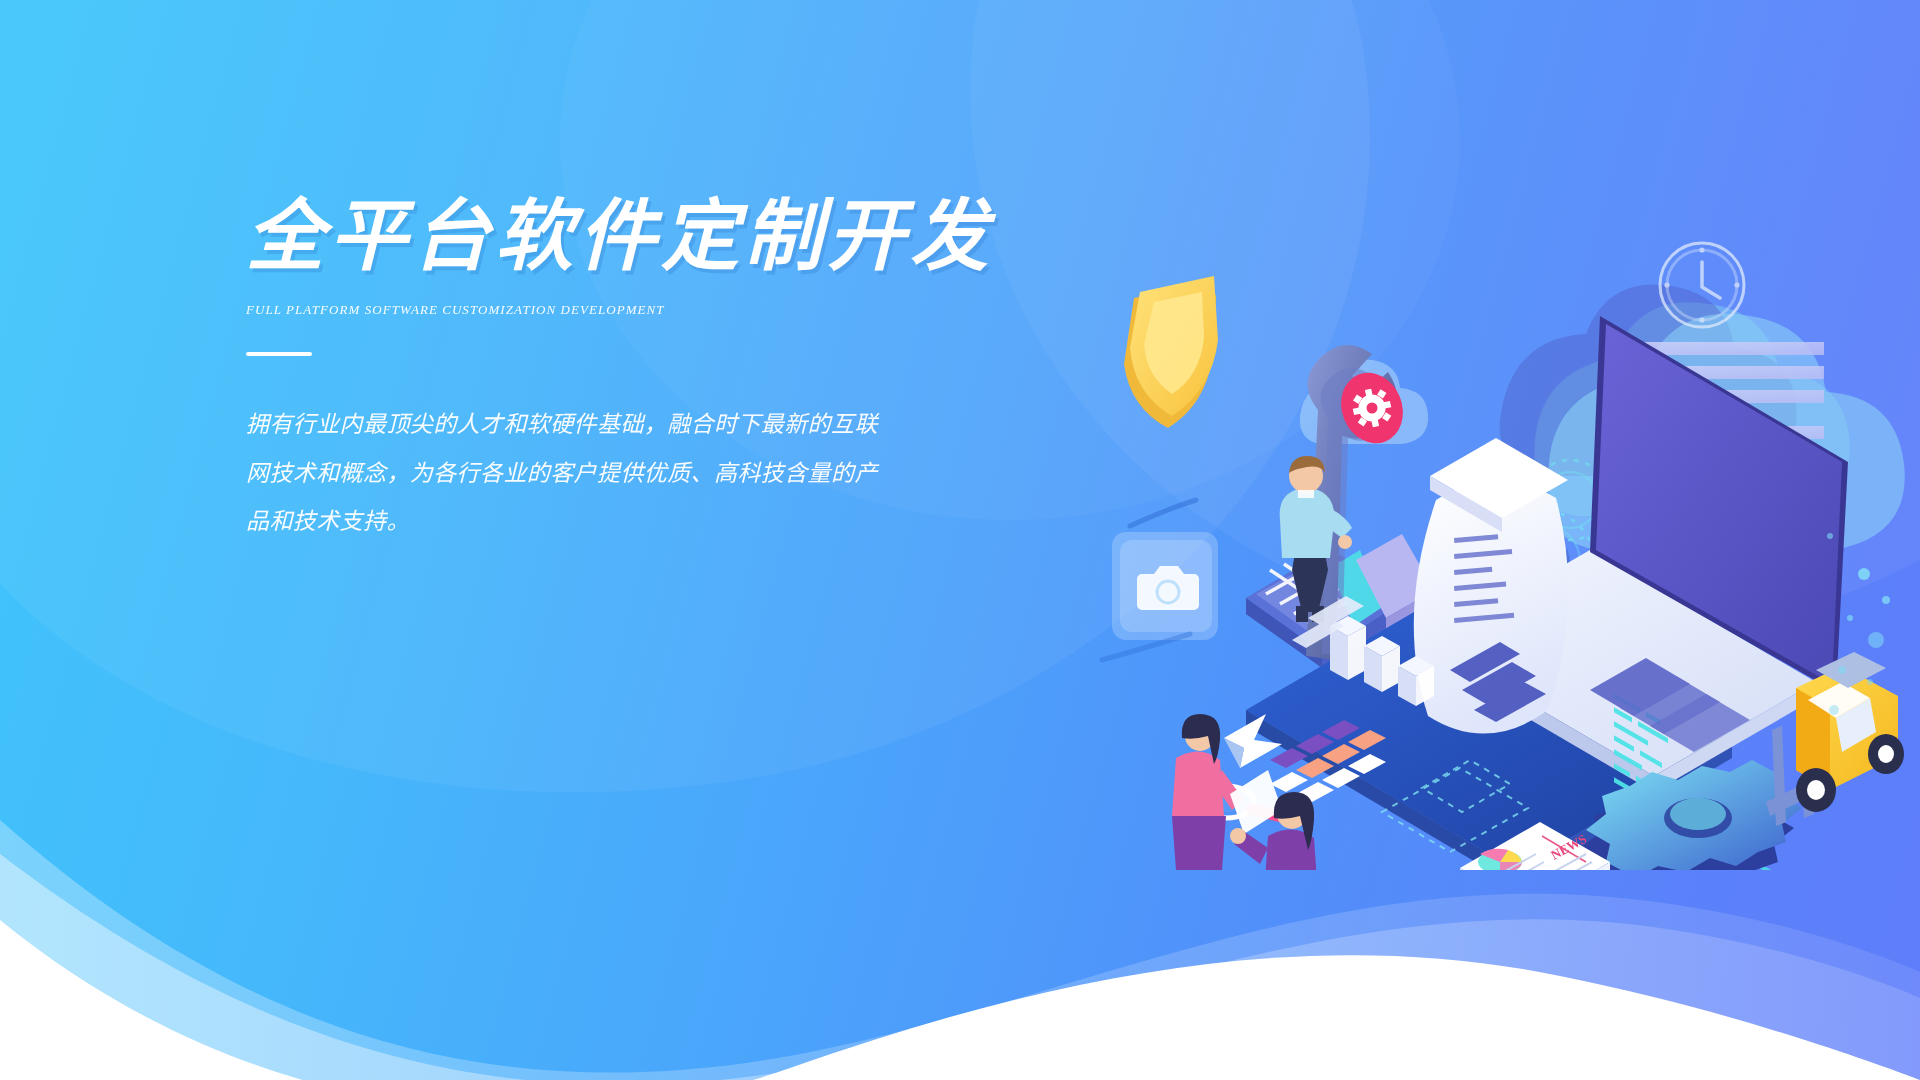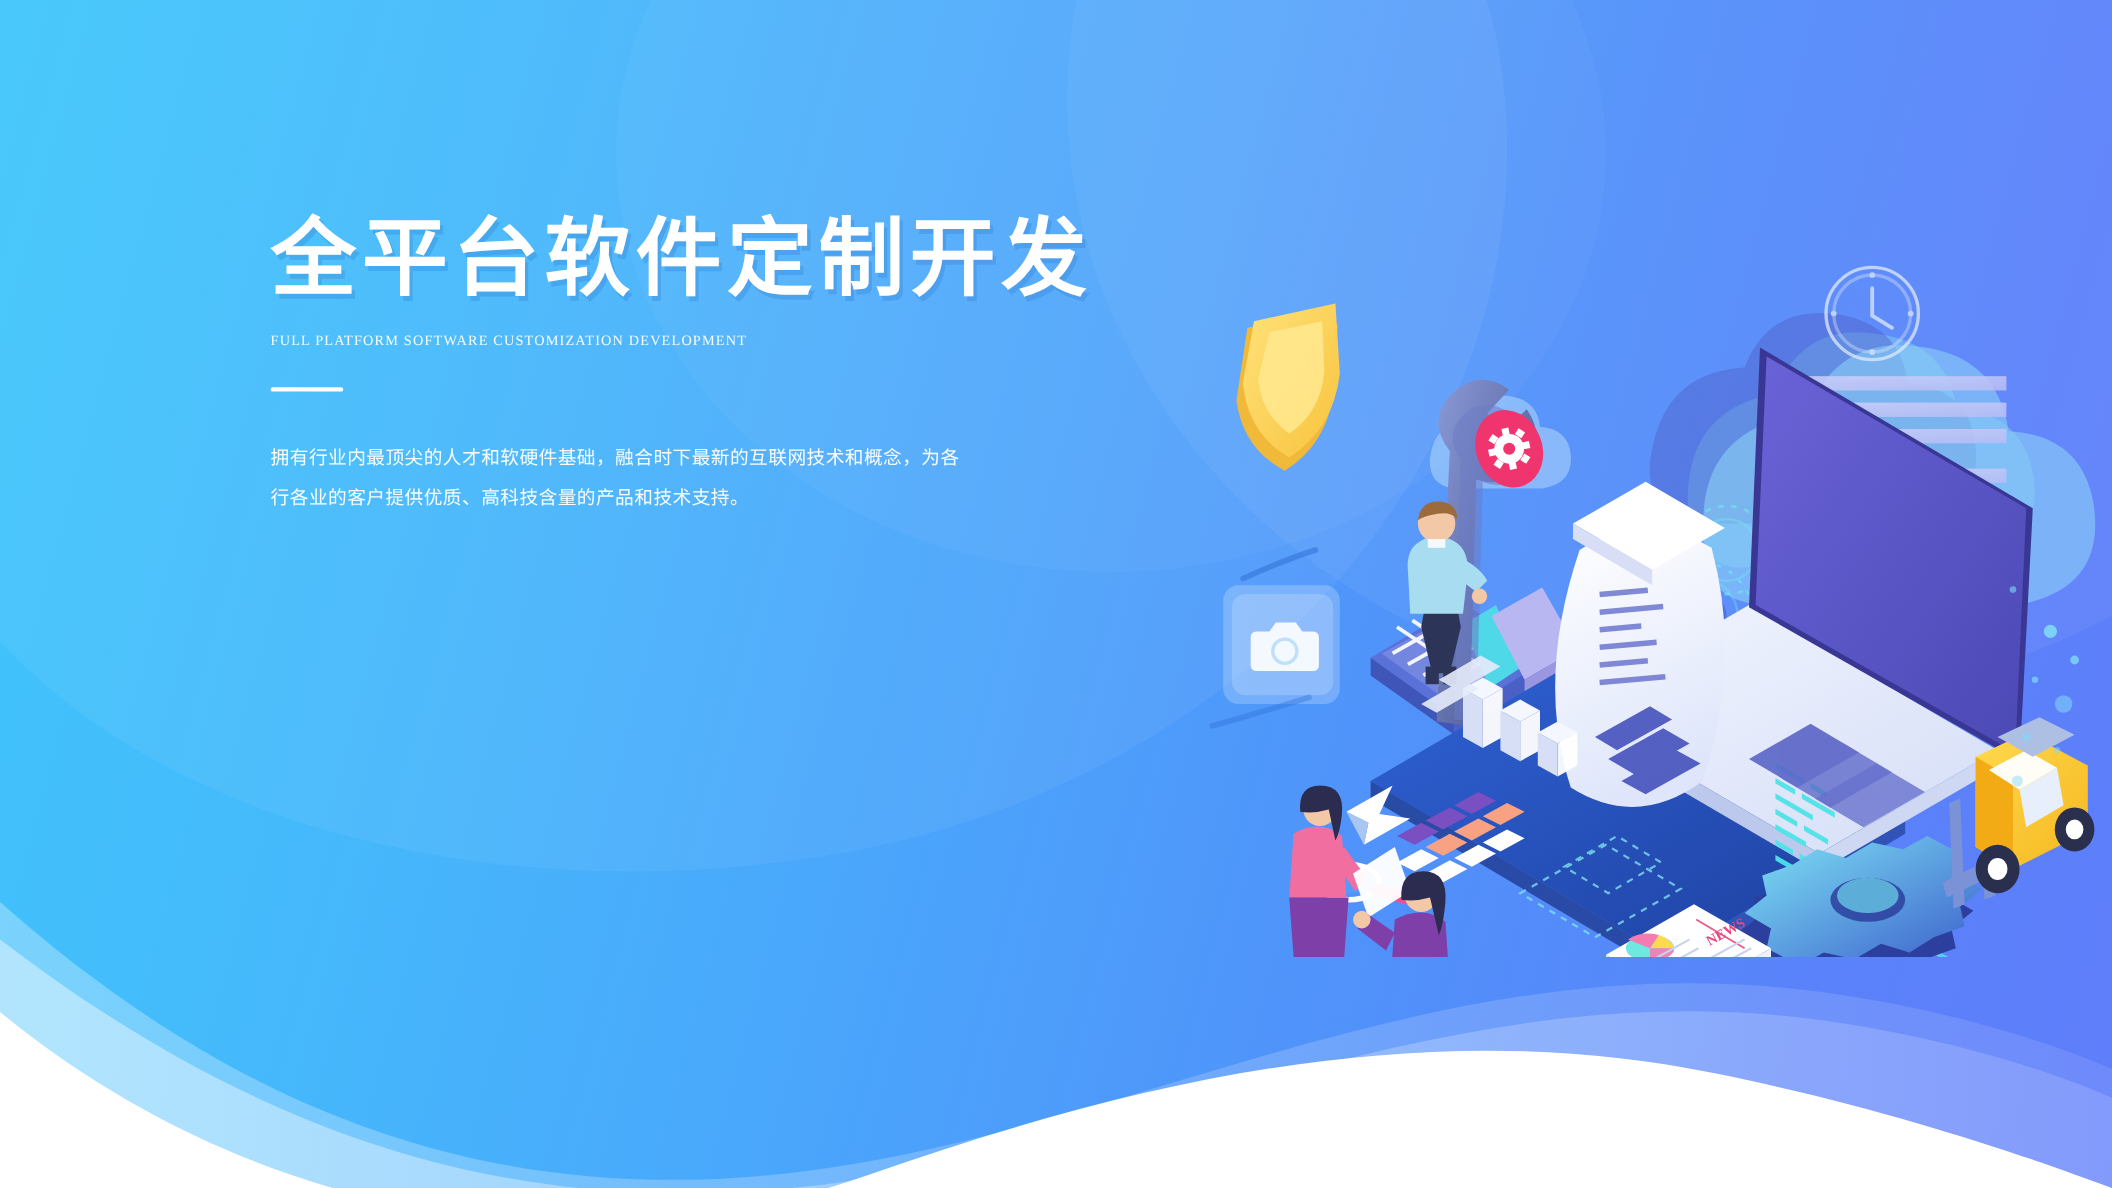--- a/index.html
+++ b/index.html
@@ -29,21 +29,21 @@
   .blob-c{
     position:absolute;left:560px;top:-240px;width:900px;height:760px;
     border-radius:50%;
     background:rgba(255,255,255,0.035);
   }
   
   .waves{position:absolute;left:0;bottom:0;width:1920px;height:330px;}
   .waves svg{display:block;width:1920px;height:330px;}
   
   .text-col{
-    position:absolute;left:246px;top:196px;width:700px;
+    position:absolute;left:246px;top:196px;width:700px;font-style:italic;
   }
   .headline{
     margin:0;
     font-family:"DejaVu Sans","Liberation Sans",sans-serif;
     font-size:78px;line-height:1.03;font-weight:bold;color:#ffffff;
     letter-spacing:5px;
     text-shadow:3px 4px 0 rgba(42,120,205,0.28);
     white-space:nowrap;
   }
   .sub-en{
@@ -51,21 +51,21 @@
     font-family:"Liberation Serif","DejaVu Serif",serif;
     font-size:13px;letter-spacing:1.05px;color:#ffffff;
     opacity:.96;white-space:nowrap;
   }
   .rule{
     margin-top:34px;width:66px;height:4px;background:#ffffff;border-radius:2px;
   }
   .desc{
     margin:44px 0 0 0;width:640px;
     font-family:"DejaVu Sans","Liberation Sans",sans-serif;
-    font-size:17px;line-height:2.1;color:#ffffff;opacity:.97;
+    font-size:23px;line-height:2.1;color:#ffffff;opacity:.97;
     letter-spacing:.4px;
   }
   
   .illus{position:absolute;left:1030px;top:170px;width:880px;height:700px;}
   .illus svg{display:block;width:880px;height:700px;}
 </style>
 </head>
 <body>
 
 <div class="banner">

